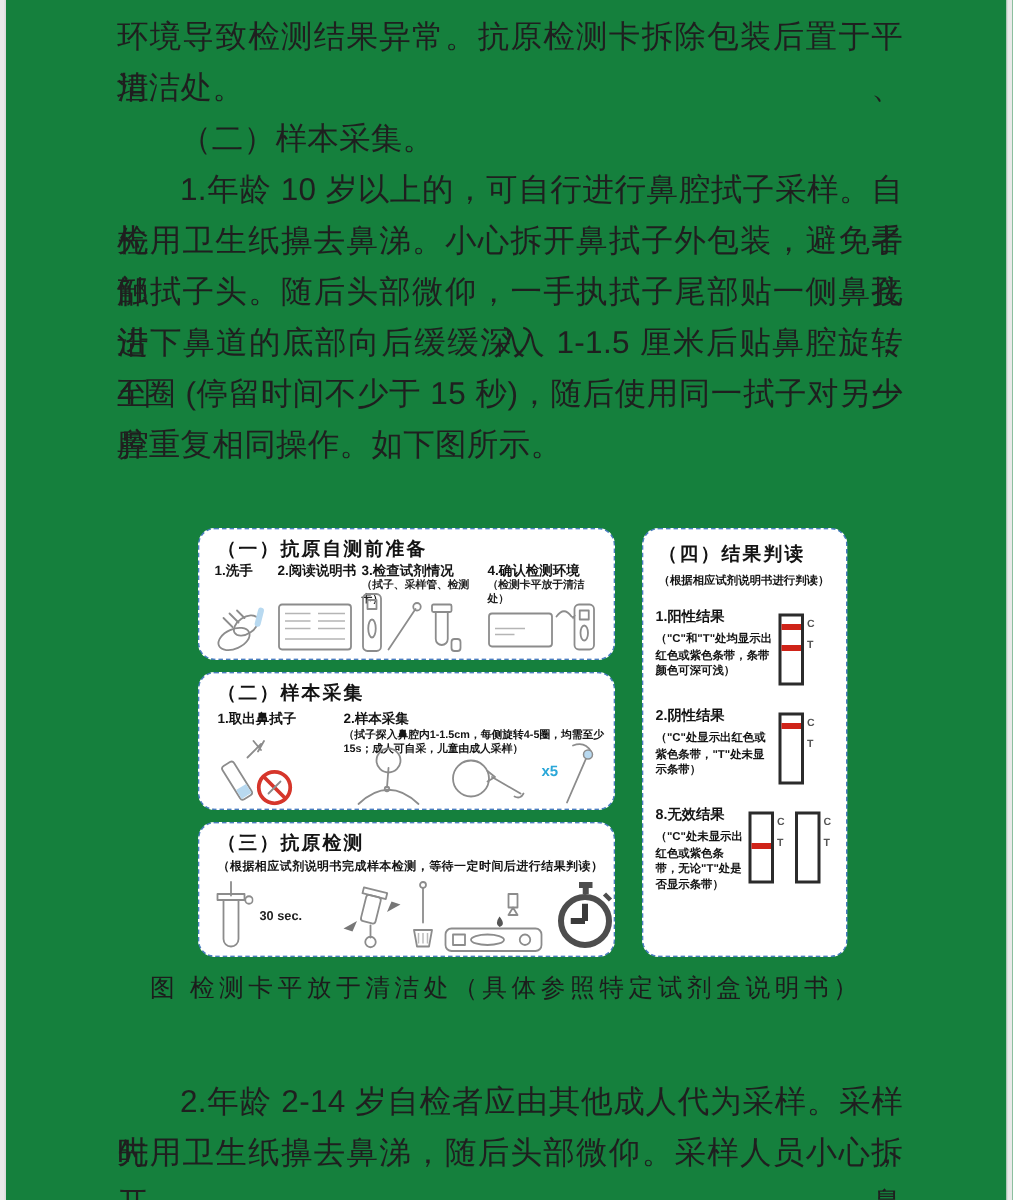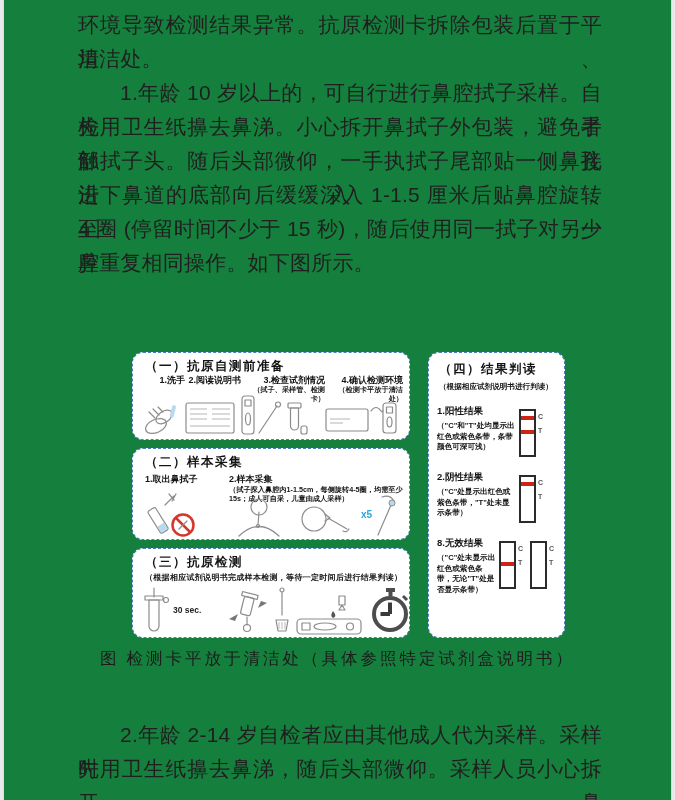--- a/index.html
+++ b/index.html
@@ -19,21 +19,21 @@
     font-size:21px;letter-spacing:.2px;}
   .text-top{top:8px;}
   .text-bottom{top:718px;}
   .tl{height:34px;line-height:34px;white-space:normal;}
   .tl.just{text-align:justify;text-align-last:justify;}
   .tl.ind{text-indent:42px;}
 
   
   .figure{position:absolute;left:132px;top:352px;width:433px;height:286px;color:var(--fig-text);}
   .fbox{position:absolute;border:1.5px dashed var(--box-border);border-radius:11px;background:#fff;box-sizing:border-box;}
-  .prep{left:0;top:0;width:278px;height:88px;text-align:right;}
+  .prep{left:0;top:0;width:278px;height:88px;}
   .collect{left:0;top:96px;width:278px;height:92px;}
   .test{left:0;top:196px;width:278px;height:90px;}
   .read{left:296px;top:0;width:137px;height:286px;padding:6px 8px;}
   .ftitle{position:absolute;left:12px;top:5px;font-size:12.5px;font-weight:bold;letter-spacing:1.5px;}
   .read .ftitle{position:static;margin:2px 0 4px 2px;}
   .step-label{font-size:9px;font-weight:bold;line-height:11px;}
   .step-note{font-size:7.2px;font-weight:bold;line-height:8.5px;color:#222;}
   .steps-row{position:absolute;left:10px;top:22px;display:flex;}
   .icons-row{position:absolute;left:10px;top:44px;display:flex;align-items:flex-end;height:38px;}
   .c1{width:42px;}.c2{width:56px;}.c3{width:84px;}.c4{width:78px;}
@@ -75,20 +75,21 @@
 </head>
 <body>
 
 <div class="page">
   <div class="edge left"></div>
   <div class="edge right"></div>
 
   <div class="text-block text-top">
       <div class="tl just">环境导致检测结果异常。抗原检测卡拆除包装后置于平坦、</div>
       <div class="tl">清洁处。</div>
+      <div class="tl ind">（二）样本采集。</div>
       <div class="tl just ind">1.年龄 10 岁以上的，可自行进行鼻腔拭子采样。自检者</div>
       <div class="tl just">先用卫生纸擤去鼻涕。小心拆开鼻拭子外包装，避免手部接</div>
       <div class="tl just">触拭子头。随后头部微仰，一手执拭子尾部贴一侧鼻孔进入，</div>
       <div class="tl just">沿下鼻道的底部向后缓缓深入 1-1.5 厘米后贴鼻腔旋转至少</div>
       <div class="tl just">4 圈 (停留时间不少于 15 秒)，随后使用同一拭子对另一鼻</div>
       <div class="tl">腔重复相同操作。如下图所示。</div>
     </div>
 
   <div class="figure">
 

